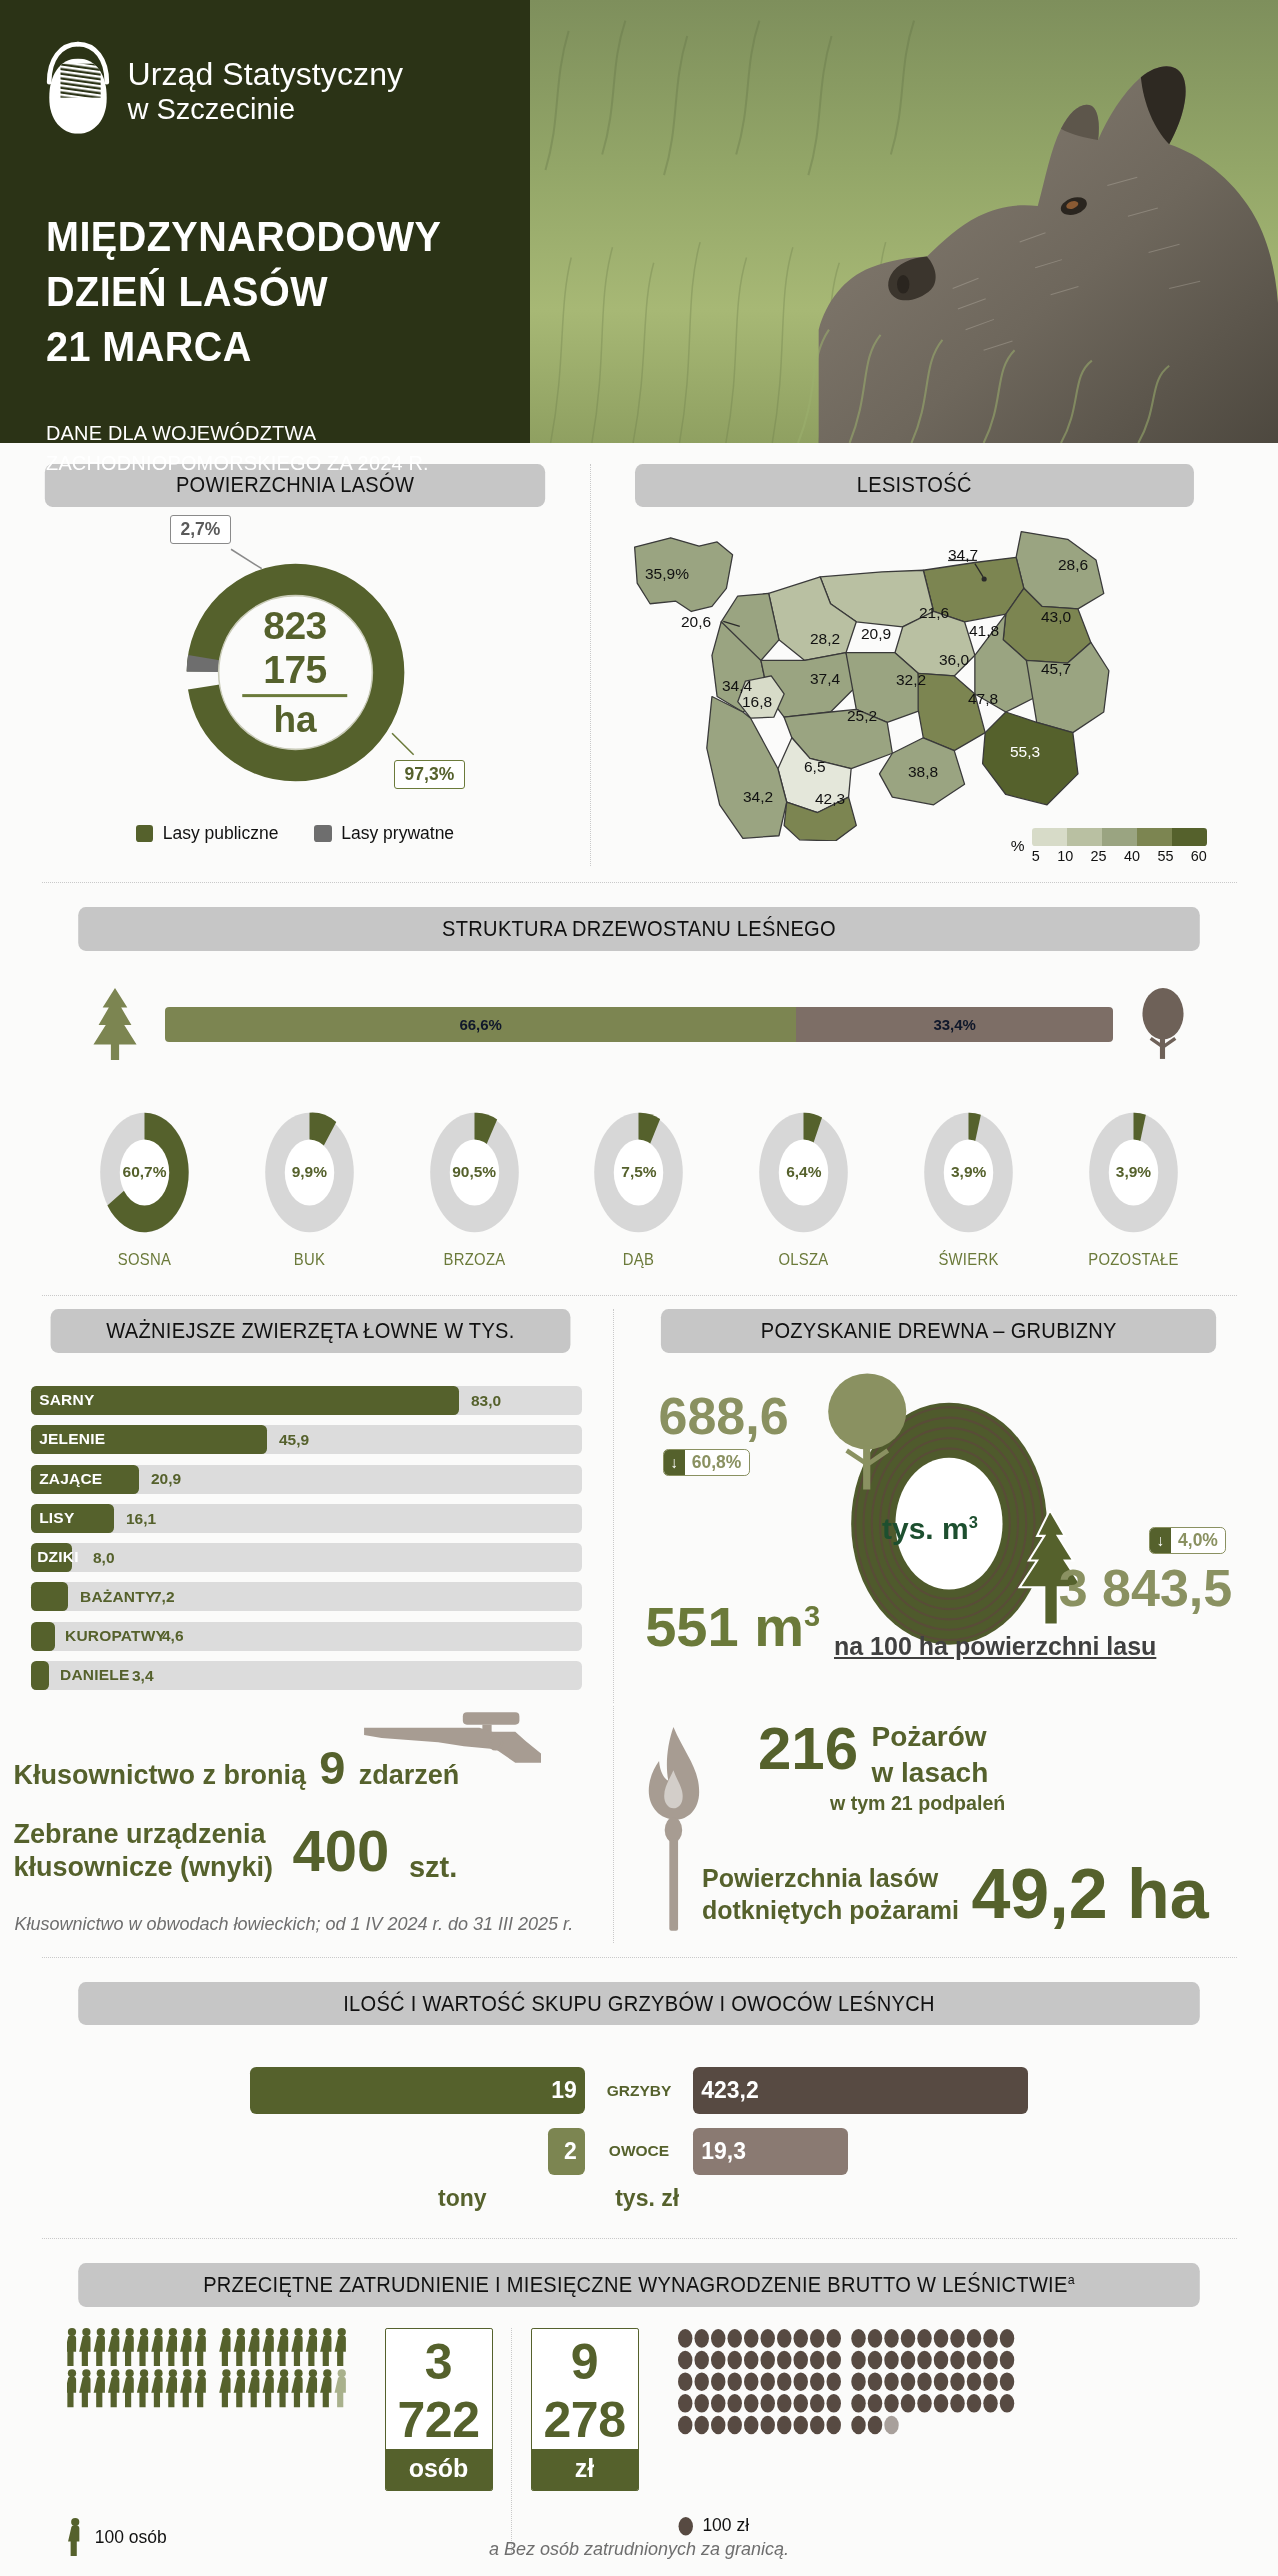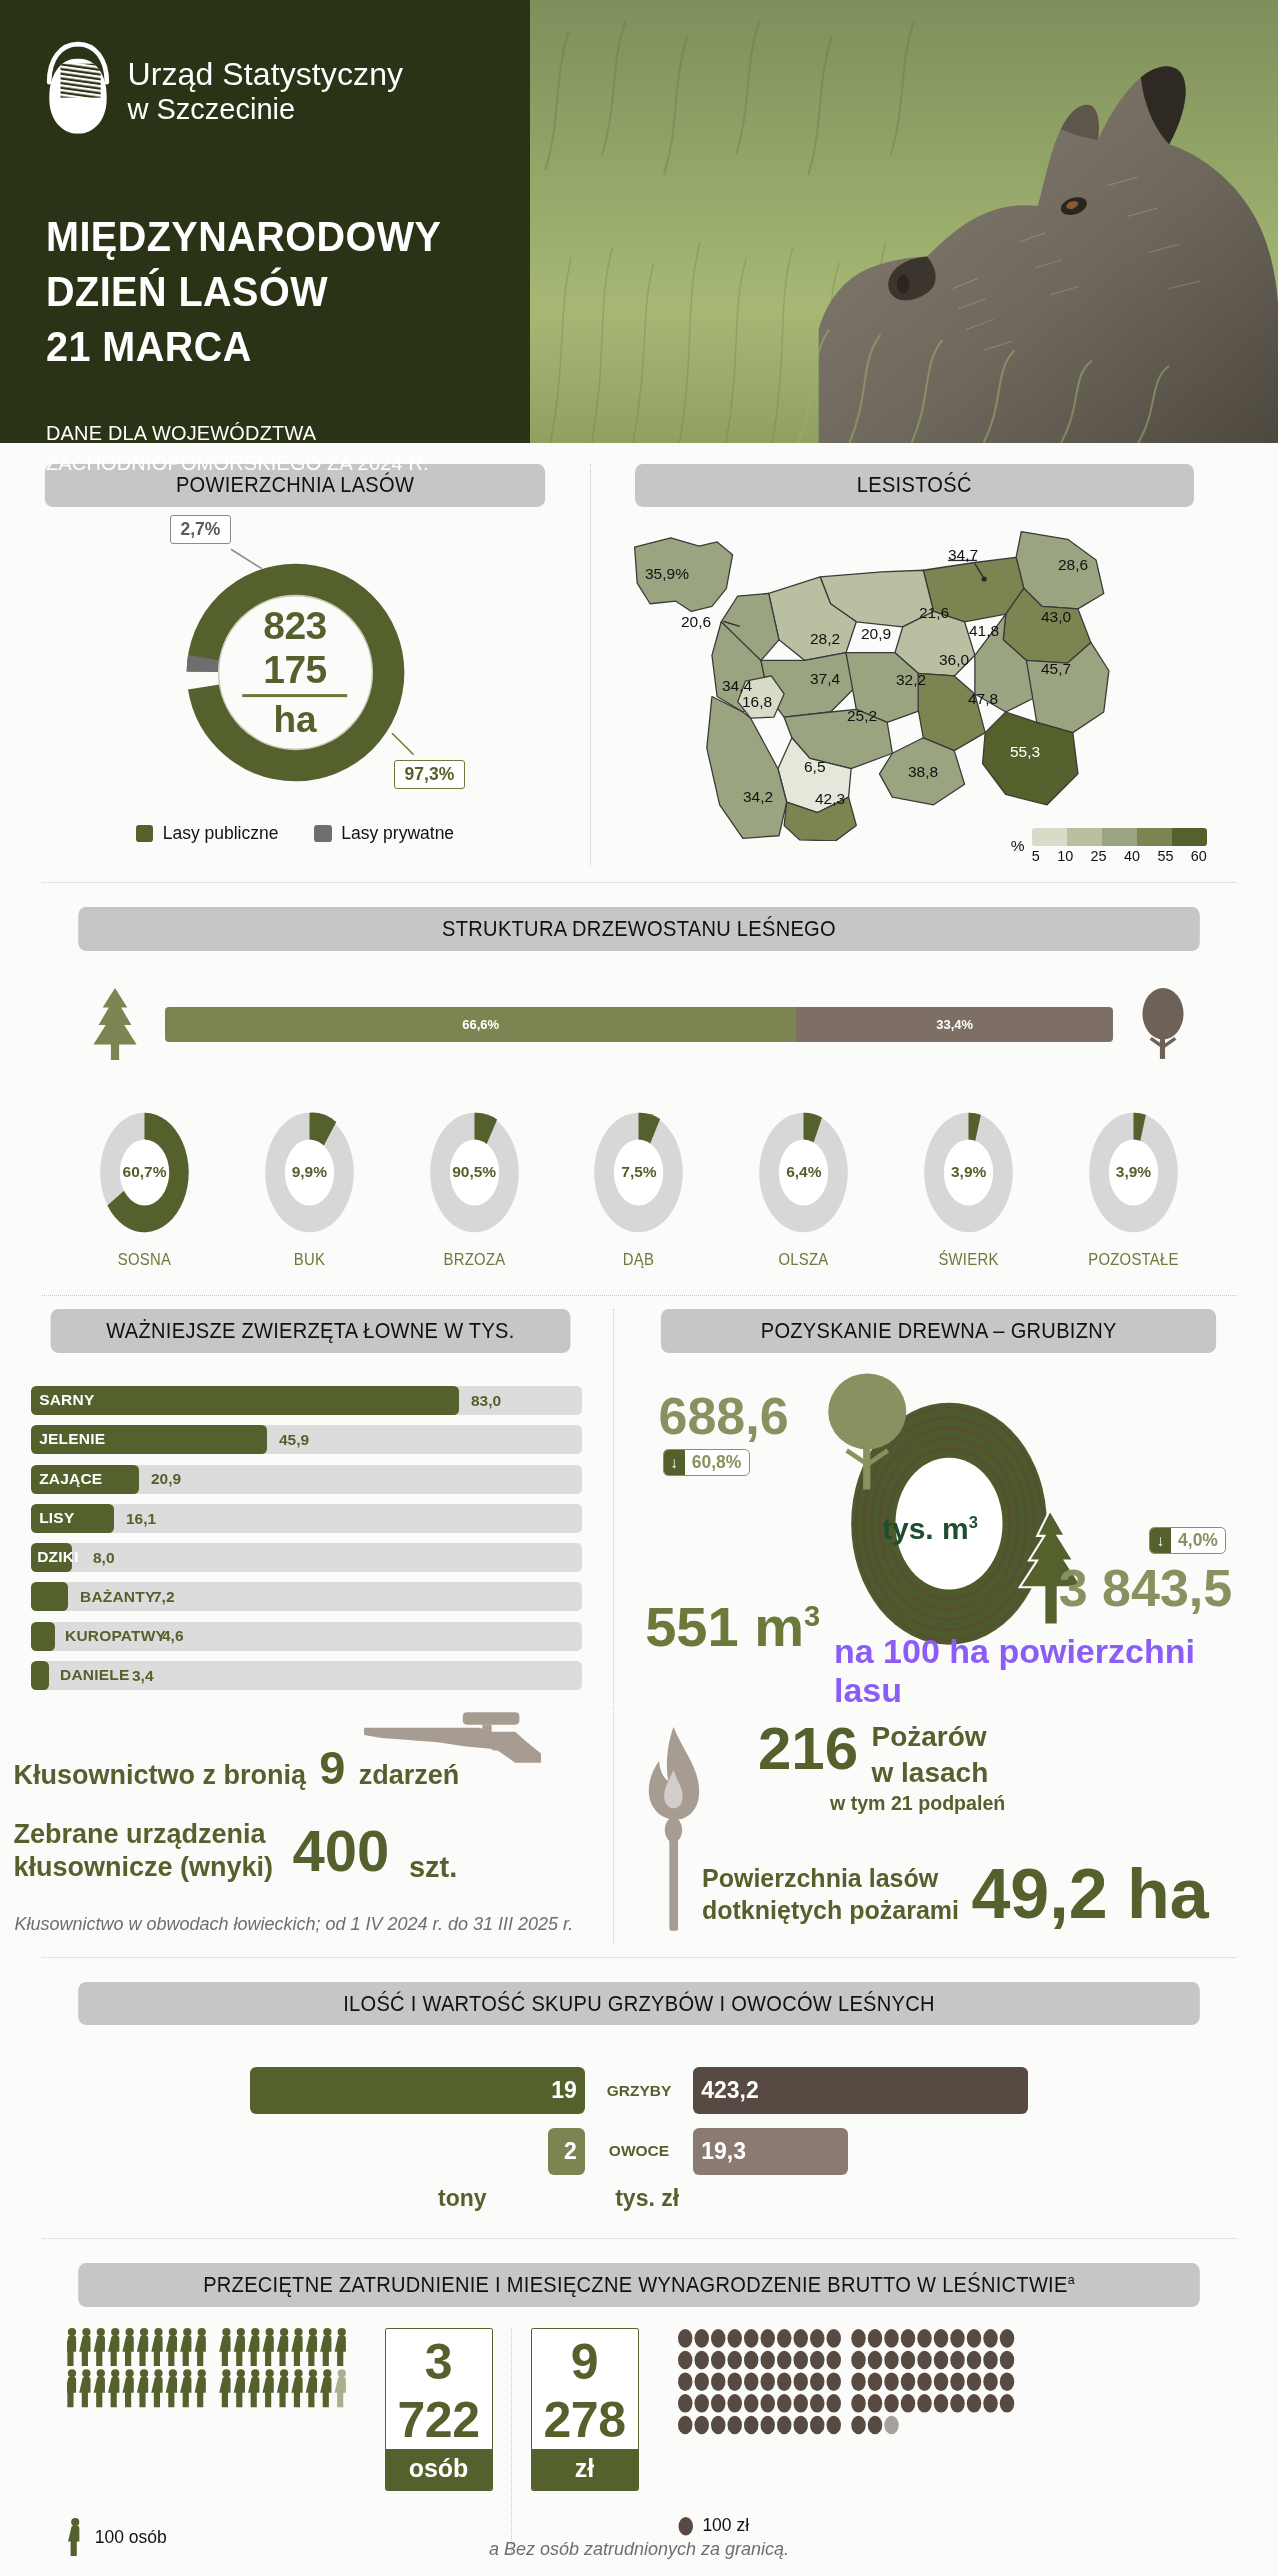--- a/index.html
+++ b/index.html
@@ -87,21 +87,21 @@
   .scale-pct { font-size: 15.5px; color: #111; }
   .scale-bar { display: flex; width: 175px; height: 18.5px; border-radius: 3.1px; overflow: hidden; }
   .scale-bar div { flex: 1; }
   .scale-ticks { display: flex; width: 175px; justify-content: space-between; font-size: 14.4px; color: #111; margin-top: 2.1px;}
 
   
   .struct-bar-row { display: flex; align-items: center; justify-content: center; gap: 21.6px; margin-top: 34px; }
   .struct-bar { display: flex; width: 948px; height: 35px; border-radius: 4.1px; overflow: hidden; }
   .struct-bar .seg {
     display: flex; align-items: center; justify-content: center;
-    color: #ffffff; font-size: 13px; font-weight: 700;
+    color: #0f172a; font-size: 15px; font-weight: 700;
     font-family: "Liberation Sans Narrow","Liberation Sans", sans-serif;
   }
   .species-row { display: flex; justify-content: space-between; padding: 0 31px; margin-top: 44px; }
   .species { width: 155px; text-align: center; }
   .species .label {
     margin-top: 13.4px; font-size: 16.5px; color: #6b7a3a; letter-spacing: 0.3px;
     font-family: "Liberation Sans Narrow","Liberation Sans", sans-serif; transform: scaleX(0.9);
   }
   .sp-val {
     position: absolute; left: 50%; top: 50%; transform: translate(-50%,-50%);
@@ -626,22 +626,22 @@
         <div class="trend" style="right:11.3px; top:164px;">
           <span class="arrow">↓</span>
           <span class="pct">4,0%</span>
         </div>
         <div class="wood-num" style="right:5.2px; top:195px; font-size:52px;">3 843,5</div>
 
         <div style="position:absolute; left:5.2px; top:231px; font-size:56px; font-weight:700; color:#6b7a3a;
                     font-family:'Liberation Sans Narrow','Liberation Sans',sans-serif;">
           <span>551 m</span><sup style="font-size:29px;">3</sup>
         </div>
-        <div style="position:absolute; left:194px; top:269px; font-size:34px; font-weight:700; color:#8b5cf6;
-                    font-family:'Liberation Sans Narrow','Liberation Sans',sans-serif;">na 100 ha powierzchni lasu</div>
+        <div style="position:absolute; left:194px; top:269px; font-size:25px; font-weight:700; color:#404040;
+                    font-family:'Liberation Sans Narrow','Liberation Sans',sans-serif;text-decoration:underline;">na 100 ha powierzchni lasu</div>
       </div>
     </div>
   </div>
 
   <div class="sec-pf">
     <div class="pf-left">
       <svg width="180" height="57" viewBox="0 0 350 110" style="position:absolute; left:361px; top:3.1px;">
         <rect x="198" y="6" width="110" height="24" rx="8" fill="#a79c92"></rect>
         <rect x="236" y="30" width="18" height="14" fill="#a79c92"></rect>
         <path d="M6 36 L230 36 L256 44 L300 44 L320 62 L350 86 L350 104 L300 104 L262 78 L200 72 L150 64 L40 56 L6 50 Z" fill="#a79c92"></path>

